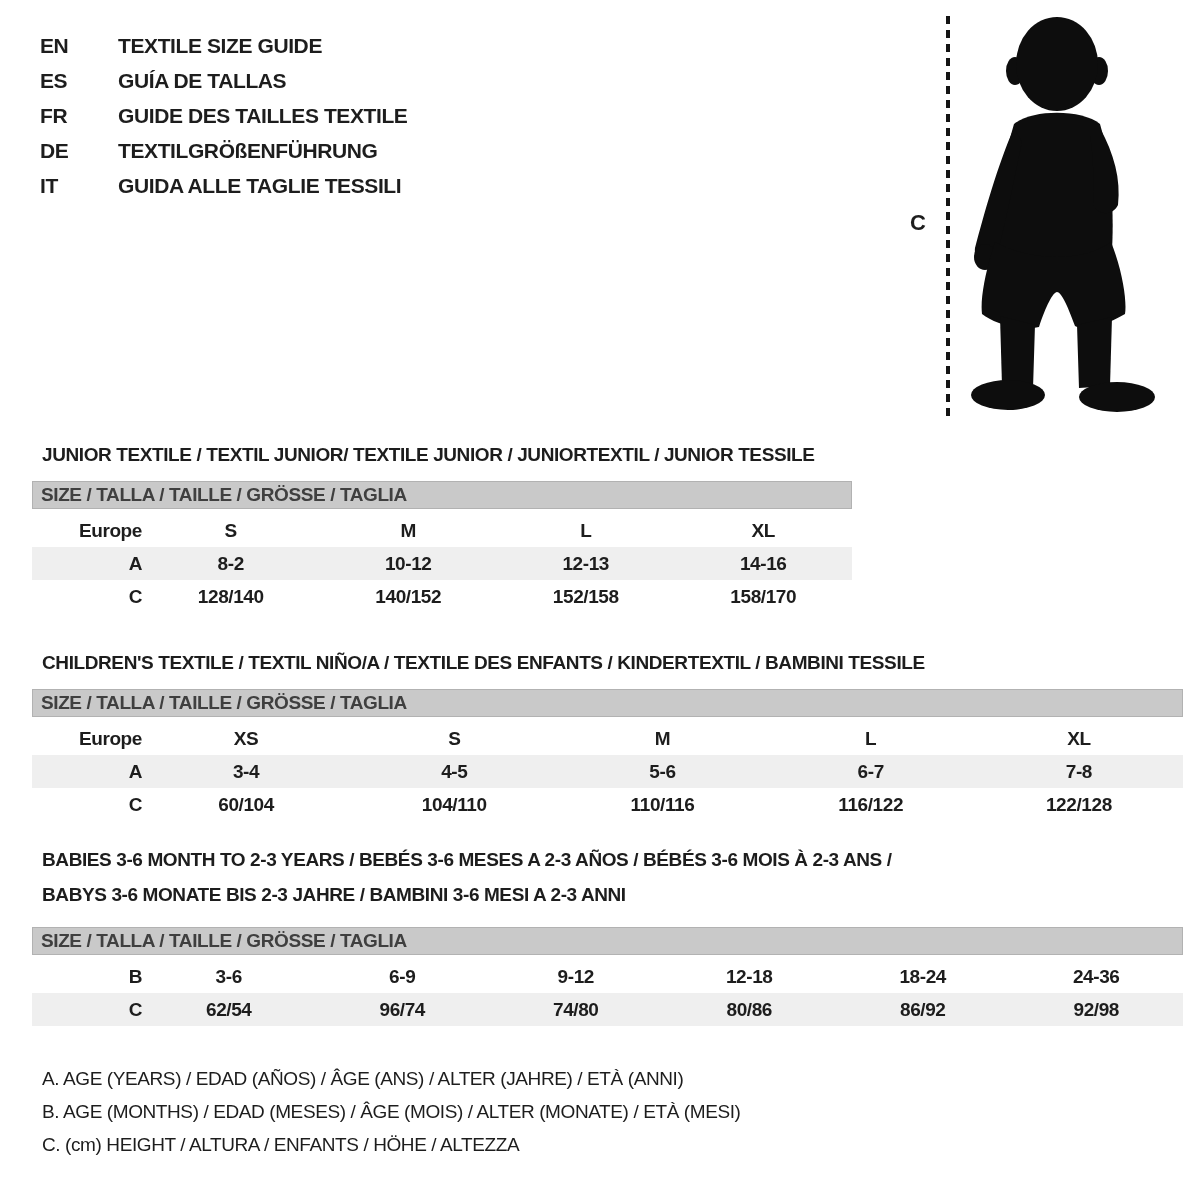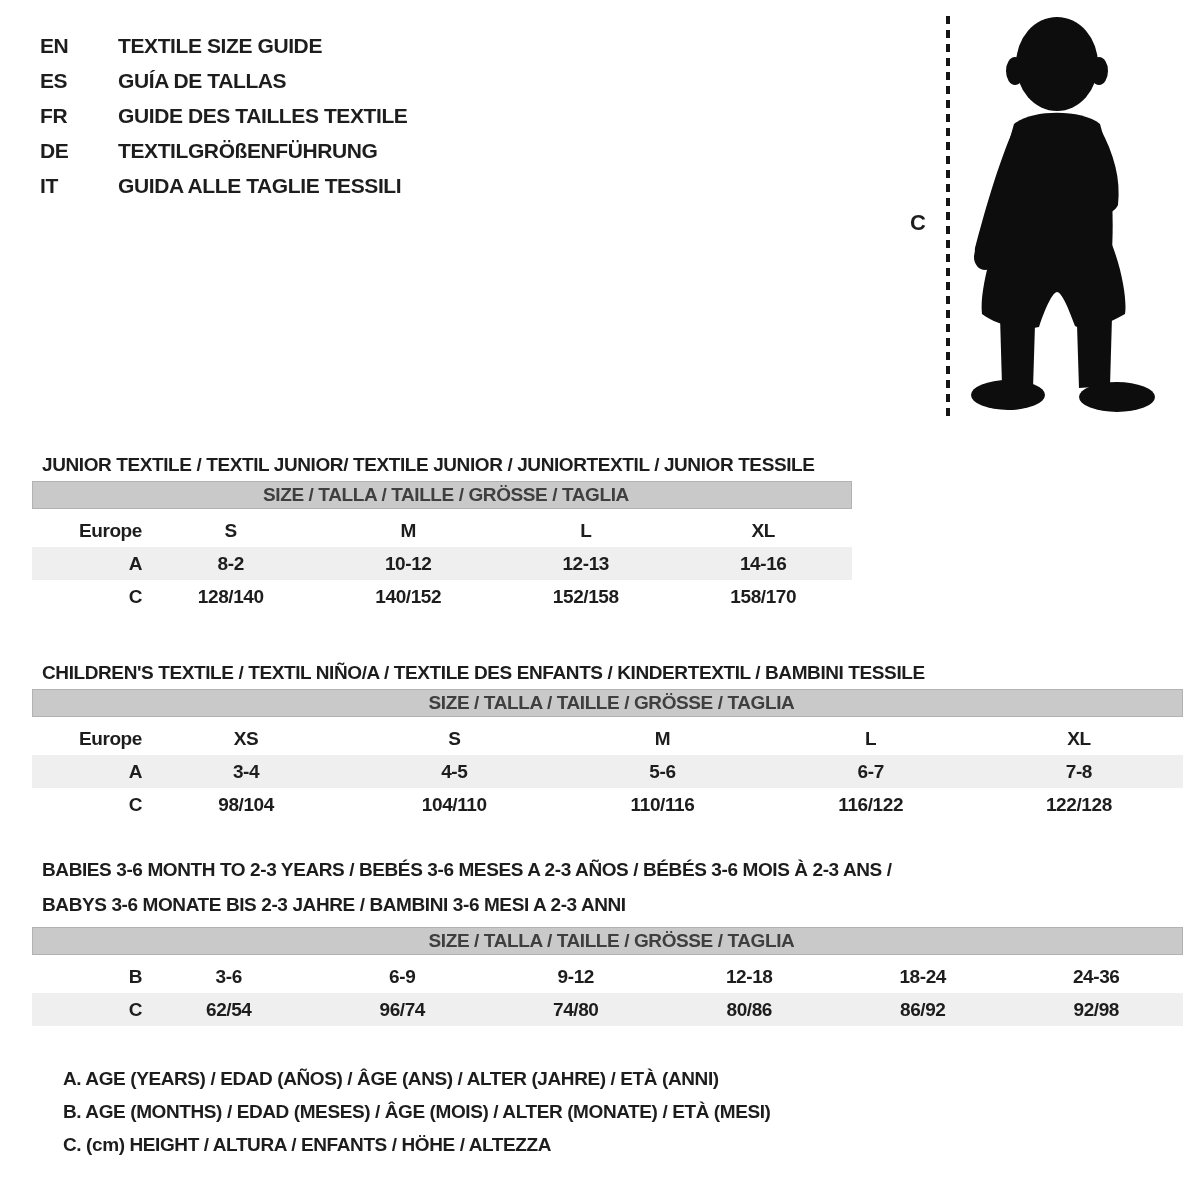--- a/index.html
+++ b/index.html
@@ -36,58 +36,55 @@
   }
   .baby-svg { left: 962px; top: 14px; }
 
   
   .section-title {
     left: 42px;
     font-size: 19px; font-weight: bold;
     letter-spacing: -0.4px;
     line-height: 35px;
     white-space: nowrap;
-    margin-top: 10px;
   }
 
   
   .size-table { left: 32px; }
   .size-bar {
     height: 28px; line-height: 26px;
     background: #c9c9c9;
     border: 1px solid #b2b2b2;
     color: #3f3f3f;
     font-size: 19px; font-weight: bold;
     letter-spacing: -0.4px;
     padding-left: 8px;
     margin-bottom: 5px;
     white-space: nowrap;
-    text-align: center;
   }
   .trow {
     display: grid;
     height: 33px; line-height: 33px;
     font-size: 19px; font-weight: bold;
     letter-spacing: -0.4px;
   }
   .t-junior  .trow { grid-template-columns: 110px repeat(4, 1fr); }
   .t-children .trow { grid-template-columns: 110px repeat(5, 1fr); }
   .t-babies  .trow { grid-template-columns: 110px repeat(6, 1fr); }
   .trow.alt { background: #efefef; }
   .tlabel { text-align: right; padding-left: 8px; }
   .tcell  { text-align: center; }
 
   
   .legend {
     left: 42px; top: 1062px;
-    font-size: 19px; font-weight: bold;
+    font-size: 19px; font-weight: normal;
     letter-spacing: -0.4px;
     line-height: 33px;
     white-space: nowrap;
-    margin-left: 21px;
   }
 </style>
 </head>
 <body>
 
 <div class="abs lang-list">
   <span>EN</span>
   <span>TEXTILE SIZE GUIDE</span>
   <span>ES</span>
   <span>GUÍA DE TALLAS</span>
@@ -168,21 +165,21 @@
   <div class="trow alt">
     <div class="tlabel">A</div>
     <div class="tcell">3-4</div>
     <div class="tcell">4-5</div>
     <div class="tcell">5-6</div>
     <div class="tcell">6-7</div>
     <div class="tcell">7-8</div>
   </div>
   <div class="trow">
     <div class="tlabel">C</div>
-    <div class="tcell">98/104</div>
+    <div class="tcell">60/104</div>
     <div class="tcell">104/110</div>
     <div class="tcell">110/116</div>
     <div class="tcell">116/122</div>
     <div class="tcell">122/128</div>
   </div>
 </div>
 
 <div class="abs section-title" style="top:842px">
   <div>BABIES 3-6 MONTH TO 2-3 YEARS / BEBÉS 3-6 MESES A 2-3 AÑOS / BÉBÉS 3-6 MOIS À 2-3 ANS /</div>
   <div>BABYS 3-6 MONATE BIS 2-3 JAHRE / BAMBINI 3-6 MESI A 2-3 ANNI</div>

